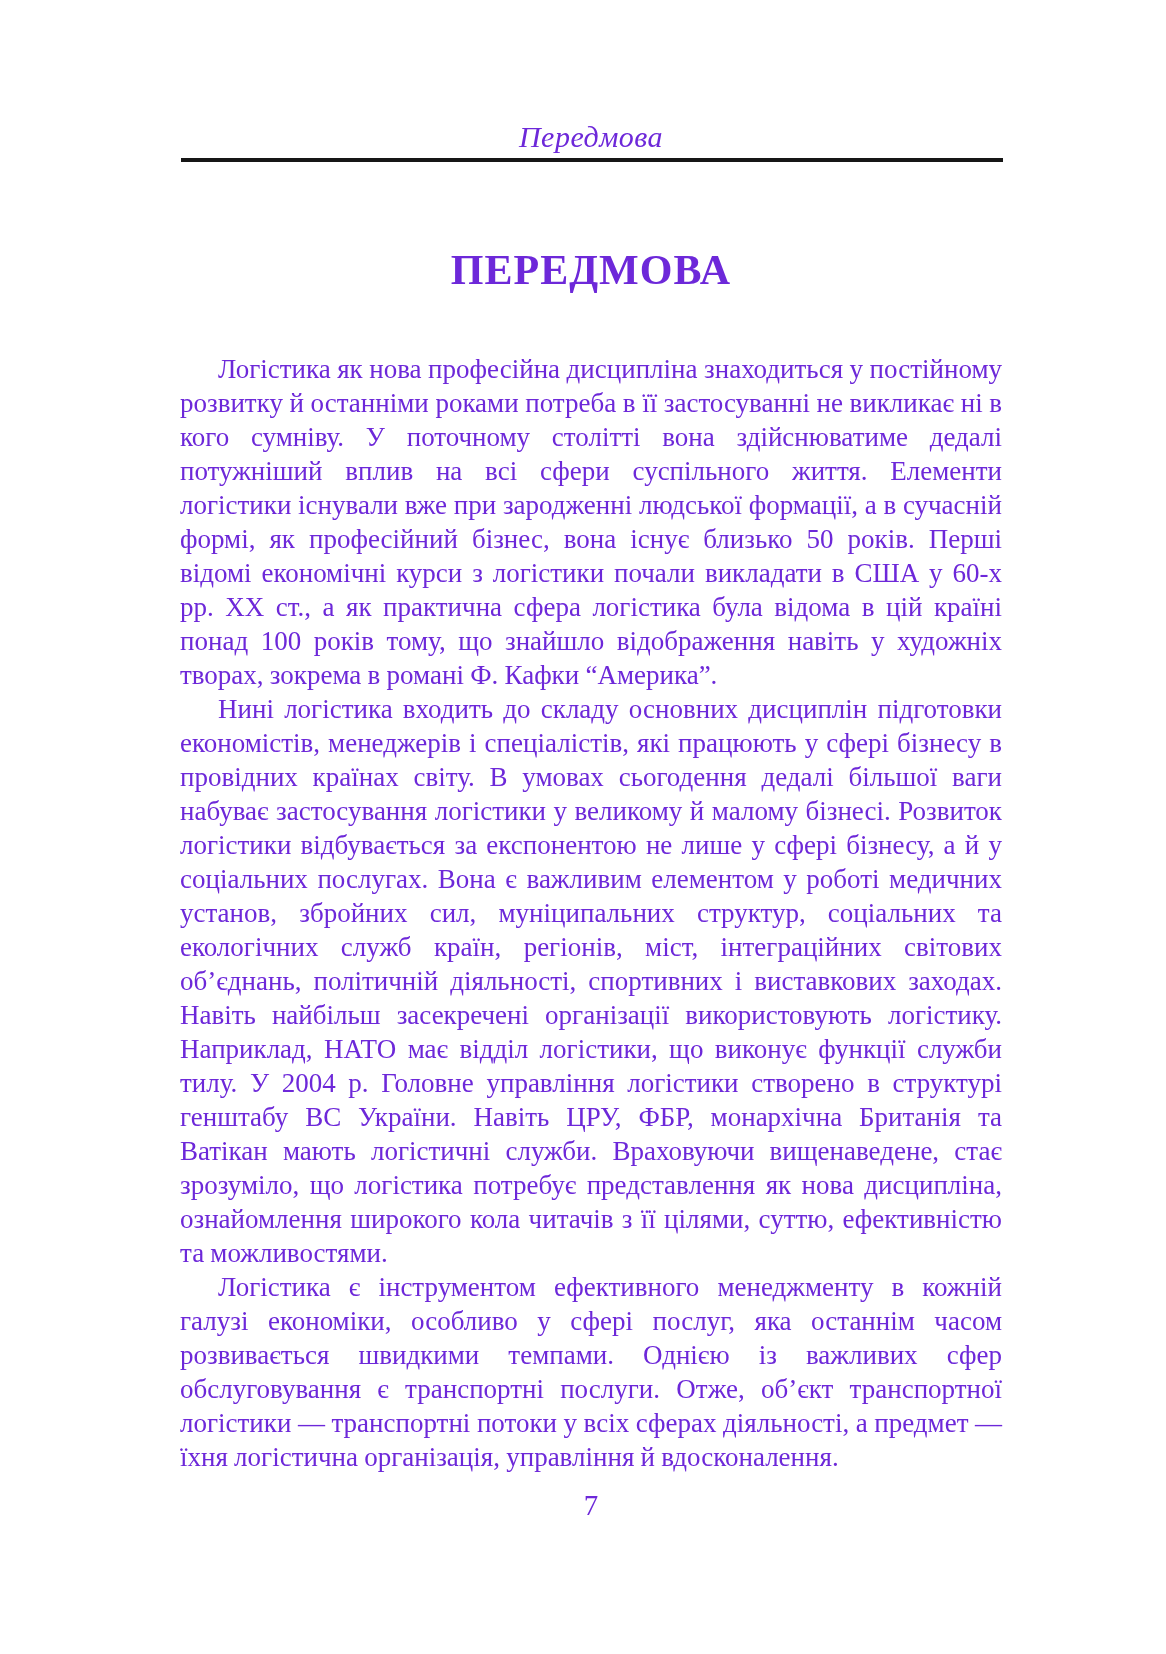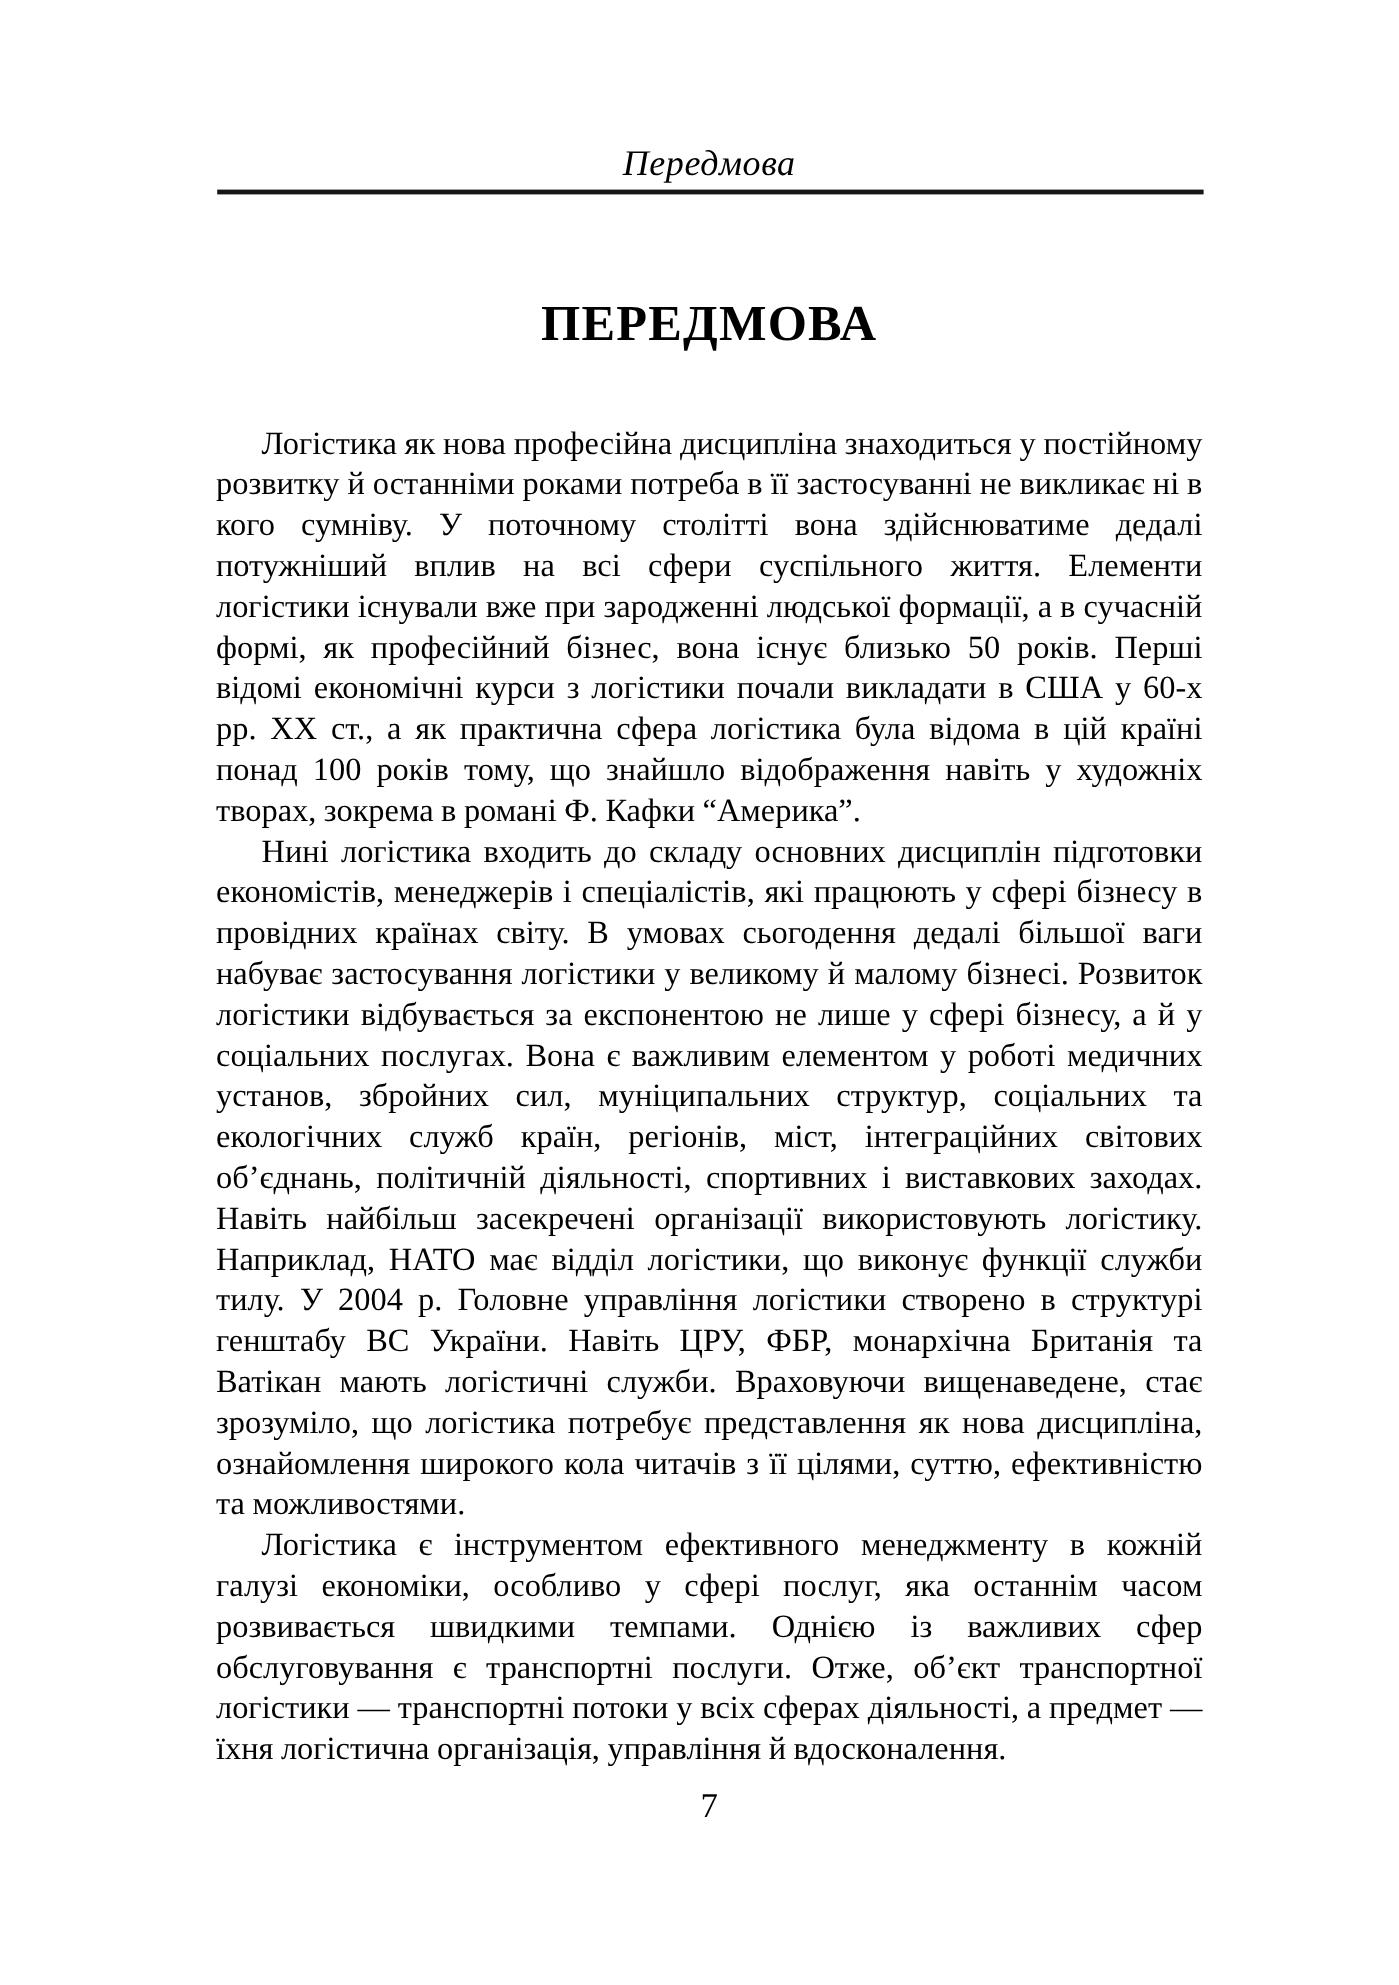--- a/index.html
+++ b/index.html
@@ -5,21 +5,21 @@
   html, body {
     margin: 0;
     padding: 0;
     background: #ffffff;
   }
   .page {
     position: relative;
     width: 1062px;
     height: 1654px;
     background: #ffffff;
-    color: #000000;
+    color: #6d28d9;
     font-family: "Liberation Serif", "DejaVu Serif", serif;
     overflow: hidden;
   }
   .textblock {
     position: absolute;
     left: 180px;
     width: 822px;
   }
   .running-header {
     top: 118px;

